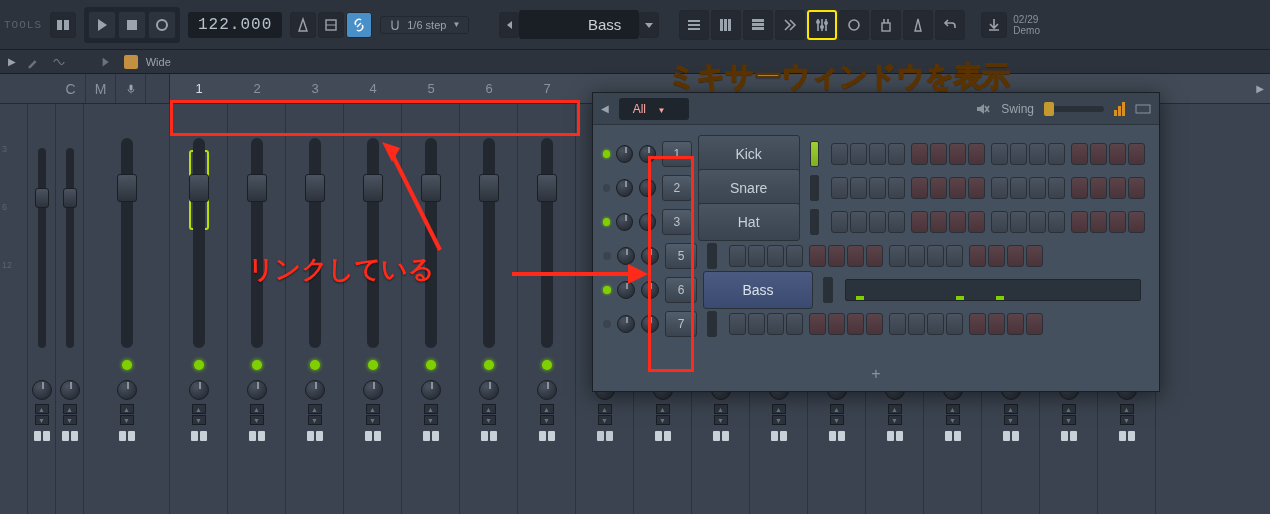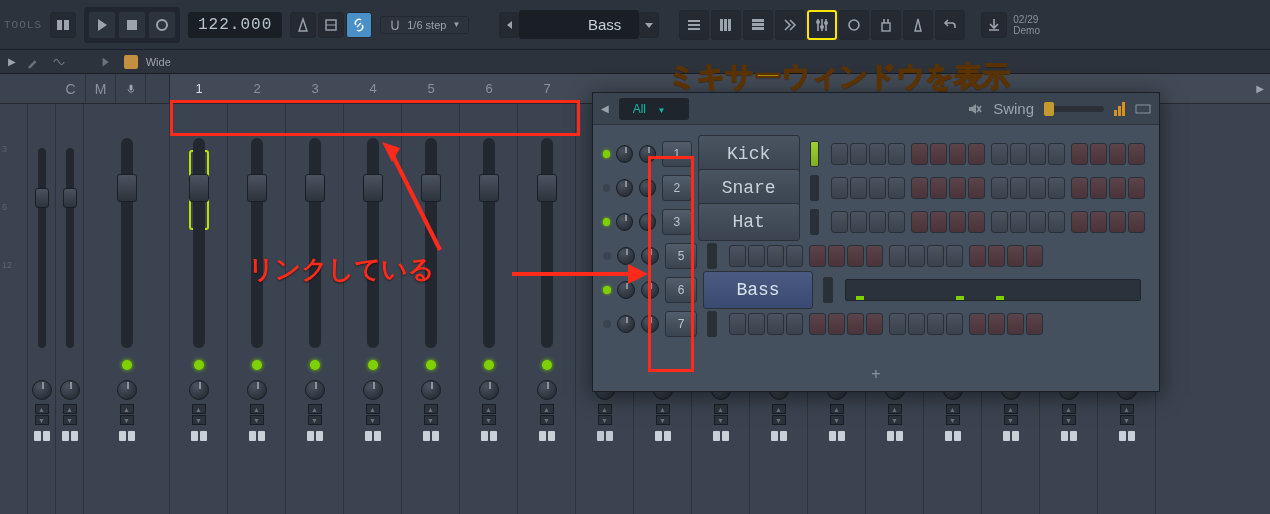--- a/index.html
+++ b/index.html
@@ -60,30 +60,30 @@
   .knob-sm{ width:20px; height:20px; border-radius:50%; background:radial-gradient(circle at 35% 30%,#4a5360,#1f242c); border:1px solid #1a1f25; position:relative;}
   .knob-sm::after{content:"";position:absolute;width:2px;height:7px;background:#8a929c;left:9px;top:1px;}
   .arrow-btns{display:flex;flex-direction:column;gap:1px;}
   .arrow-btns span{width:14px;height:10px;background:#2d333c;border:1px solid #1a1f25;display:flex;align-items:center;justify-content:center;font-size:7px;color:#6a7380;}
   .pan-icon{width:22px;height:14px;display:flex;align-items:center;justify-content:center;gap:2px;}
   .pan-icon span{width:7px;height:10px;background:#c8d0d8;border-radius:1px;}
   
   
   .channel-rack { position:absolute; top:92px; left:592px; width:568px; background:#44505d; border:1px solid #1a1f25; box-shadow:0 4px 20px rgba(0,0,0,.5); z-index:30;}
   .rack-header{ height:32px; background:#3a4450; display:flex; align-items:center; padding:0 8px; gap:10px; font-size:12px; border-bottom:1px solid #2d333c;}
-  .rack-dropdown{ background:#1f252d; padding:4px 24px 4px 14px; border-radius:3px; color:#14b8a6; position:relative;}
+  .rack-dropdown{ background:#1f252d; padding:4px 24px 4px 14px; border-radius:3px; color:#fca5a5; position:relative;}
   .rack-header .spacer{flex:1;}
-  .swing-lbl{font-size:15px;}
+  .swing-lbl{font-size:12px;}
   .rack-body{ padding:12px 10px 16px; }
   .rack-row{ display:flex; align-items:center; gap:6px; height:34px; }
   .row-led{ width:8px; height:8px; border-radius:50%; background:#7ed000; box-shadow:0 0 3px #7ed000;}
   .row-knob{ width:18px;height:18px;border-radius:50%;background:radial-gradient(circle at 35% 30%,#4a5360,#1f242c);border:1px solid #1a1f25;position:relative;}
   .row-knob::after{content:"";position:absolute;width:2px;height:6px;background:#8a929c;left:8px;top:1px;}
   .row-num{ width:32px;height:26px;background:linear-gradient(#525d6b,#3a434f);border:1px solid #2a3038;border-radius:3px;display:flex;align-items:center;justify-content:center;font-size:12px;color:#bac2cc;}
-  .row-name{ width:110px;height:38px;background:linear-gradient(#4a5562,#3a434f);border:1px solid #2a3038;border-radius:3px;display:flex;align-items:center;justify-content:center;font-size:18px;color:#c8d0d8;font-family:Liberation Mono, monospace;}
+  .row-name{ width:110px;height:38px;background:linear-gradient(#4a5562,#3a434f);border:1px solid #2a3038;border-radius:3px;display:flex;align-items:center;justify-content:center;font-size:14px;color:#c8d0d8;}
   .row-name.bass{ background:linear-gradient(#4a5a80,#3a4a70); color:#d8e0ea;}
   .row-name.synth{ background:linear-gradient(#7a4658,#6a3648); color:#e0d0d8;}
   .row-meter{ width:10px;height:26px;border:1px solid #2a3038;border-radius:2px;background:#2a3038; margin-left:4px;}
   .row-meter.on{ background:linear-gradient(#9ed030,#7eb020);}
   .steps{ display:flex; gap:2px; margin-left:6px;}
   .steps .grp{display:flex;gap:2px;margin-right:4px;}
   .step{ width:17px;height:22px;background:linear-gradient(#4a535f,#3a424d);border:1px solid #2a3038;border-radius:3px;}
   .step.b{ background:linear-gradient(#5a444a,#4a343a);}
   .bass-strip{ width:296px; height:22px; background:#2a323c; border:1px solid #1f252d; border-radius:2px; margin-left:6px; position:relative;}
   .bass-strip .mark{position:absolute; top:16px; height:4px; width:8px; background:#7ed000;}

